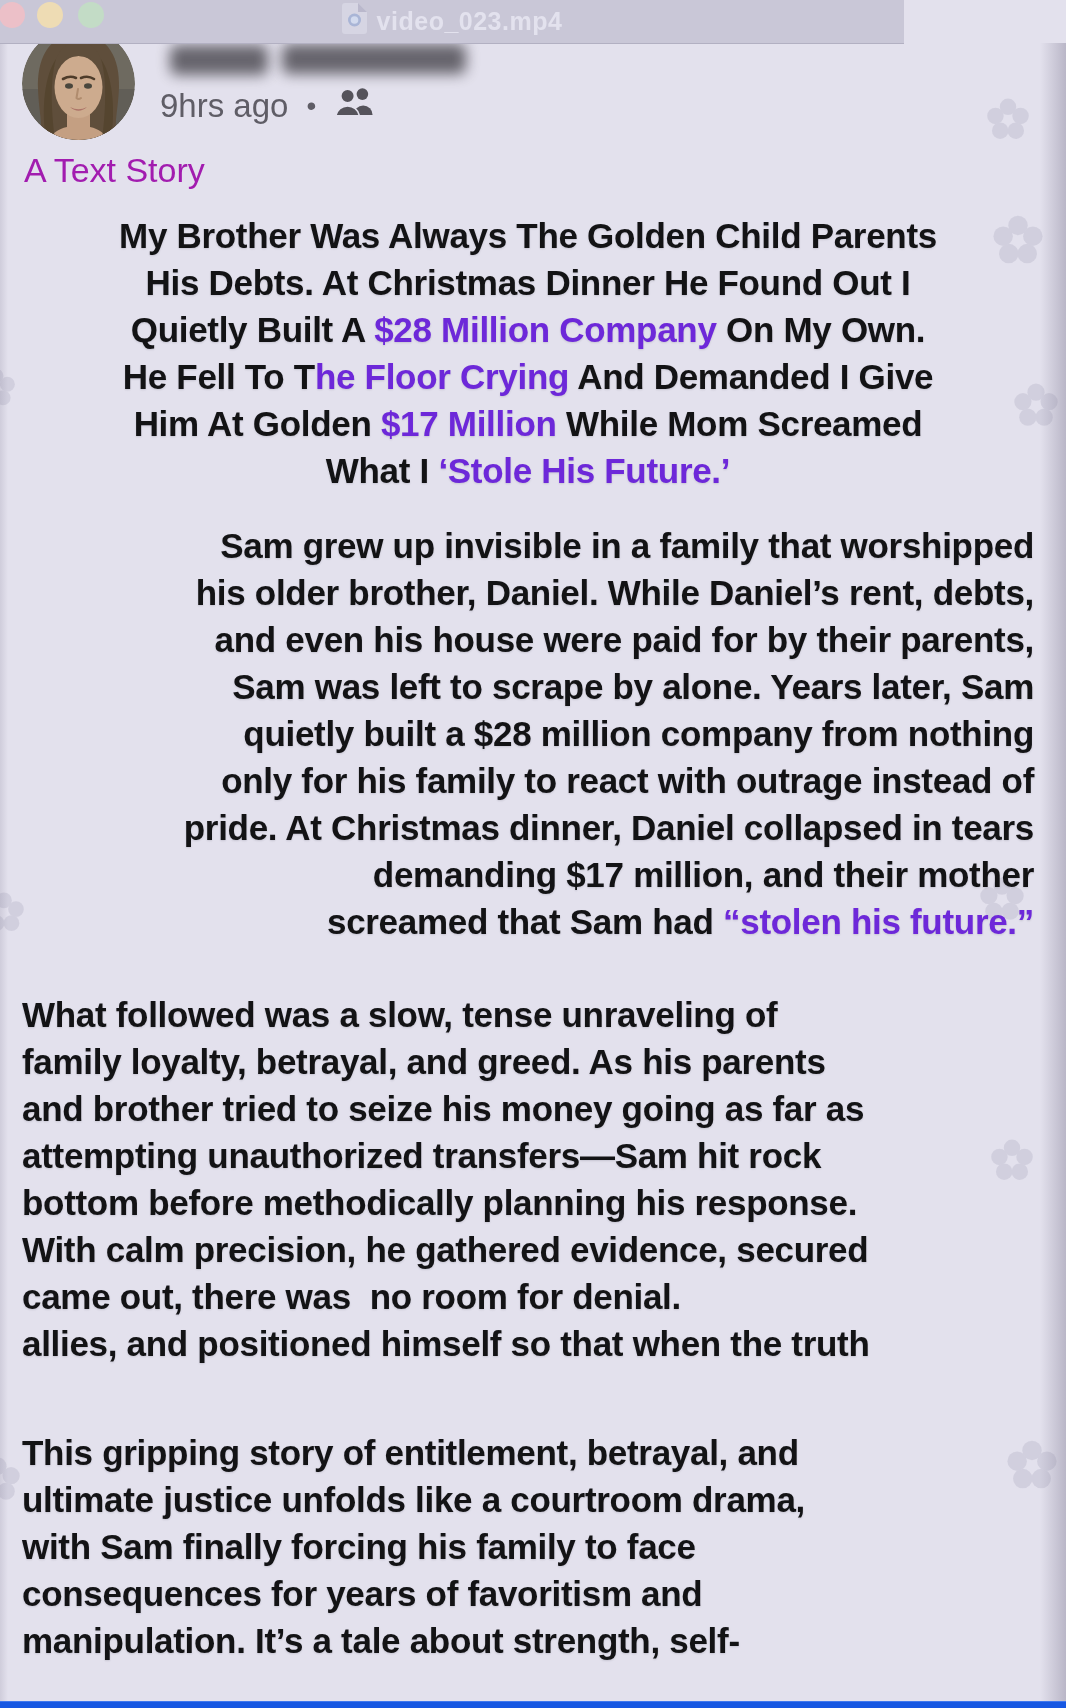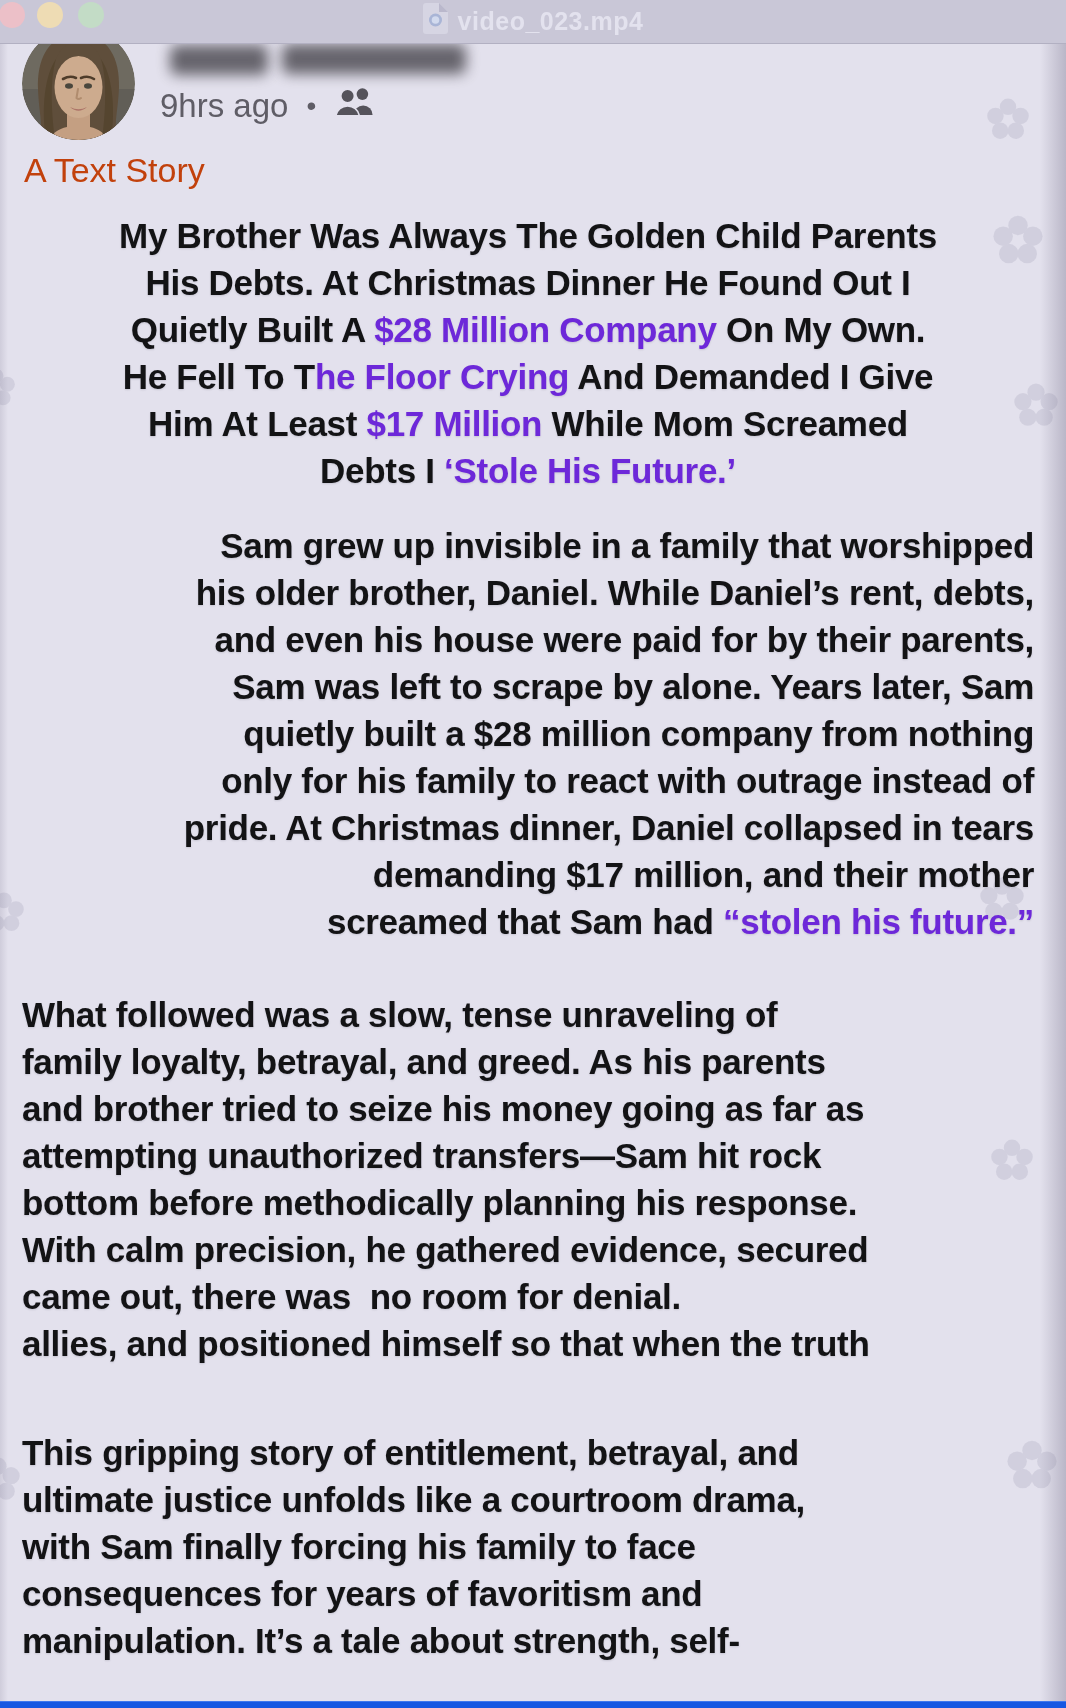--- a/index.html
+++ b/index.html
@@ -3,40 +3,40 @@
 <meta charset="utf-8">
 <style>
   html,body{margin:0;padding:0;}
   body{
     width:1066px;height:1708px;overflow:hidden;position:relative;
     background:#e3e1ed;
     font-family:"Liberation Sans", sans-serif;
   }
   
   .titlebar{
-    position:absolute;top:0;left:0;width:1066px;height:43px;
+    position:absolute;top:0;left:0;width:904px;height:43px;
     background:#c9c7d7;border-bottom:1px solid #b2b0c2;
     display:flex;align-items:center;justify-content:center;z-index:5;
   }
   .light{position:absolute;width:26px;height:26px;border-radius:50%;top:2px;}
   .light.red{left:-1px;background:#ecc0c8;}
   .light.yellow{left:37px;background:#eedcb4;}
   .light.green{left:78px;background:#c3dcc6;}
   .title-wrap{display:flex;align-items:center;gap:10px;
     color:#e3e2ee;font-size:25px;font-weight:bold;letter-spacing:.5px;}
   
   .avatar{position:absolute;left:22px;top:27px;width:113px;height:113px;border-radius:50%;overflow:hidden;}
   .blur-blob{position:absolute;height:30px;background:#47454c;border-radius:7px;
     filter:blur(7px);opacity:.8;}
   .blob1{left:170px;top:45px;width:98px;}
   .blob2{left:282px;top:44px;width:184px;}
   .meta{position:absolute;left:160px;top:86px;display:flex;align-items:center;gap:18px;
     color:#5f5d66;font-size:33px;line-height:40px;}
   .meta .dot{font-size:28px;color:#5f5d66;}
-  .story-label{position:absolute;left:24px;top:150px;color:#c2410c;font-size:34px;line-height:40px;}
+  .story-label{position:absolute;left:24px;top:150px;color:#a21caf;font-size:34px;line-height:40px;}
   
   .story{position:absolute;left:22px;top:212px;width:1012px;
     color:#131315;font-weight:700;font-size:35px;z-index:2;}
   .story .line{white-space:pre;line-height:47px;height:47px;letter-spacing:-0.3px;
     text-shadow:0 1px 2px rgba(40,40,60,0.15);}
   .story .red{color:#6d28d9;}
   .paragraph{margin:0;}
   .paragraph:nth-of-type(1){margin-bottom:28px;text-align:center;}
   .paragraph:nth-of-type(2){margin-bottom:46px;text-align:right;}
   .paragraph:nth-of-type(3){margin-bottom:62px;}
@@ -112,22 +112,22 @@
 </div>
 
 <div class="story-label">A Text Story</div>
 
 <div class="story">
     <div class="paragraph">
       <div class="line"><span>My Brother Was Always The Golden Child Parents</span></div>
       <div class="line"><span>His Debts. At Christmas Dinner He Found Out I</span></div>
       <div class="line"><span>Quietly Built A </span><span class="red">$28 Million Company</span><span> On My Own.</span></div>
       <div class="line"><span>He Fell To T</span><span class="red">he Floor Crying</span><span> And Demanded I Give</span></div>
-      <div class="line"><span>Him At Least </span><span class="red">$17 Million</span><span> While Mom Screamed</span></div>
-      <div class="line"><span>Debts I </span><span class="red">‘Stole His Future.’</span></div>
+      <div class="line"><span>Him At Golden </span><span class="red">$17 Million</span><span> While Mom Screamed</span></div>
+      <div class="line"><span>What I </span><span class="red">‘Stole His Future.’</span></div>
     </div>
     <div class="paragraph">
       <div class="line"><span>Sam grew up invisible in a family that worshipped</span></div>
       <div class="line"><span>his older brother, Daniel. While Daniel’s rent, debts,</span></div>
       <div class="line"><span>and even his house were paid for by their parents,</span></div>
       <div class="line"><span>Sam was left to scrape by alone. Years later, Sam</span></div>
       <div class="line"><span>quietly built a $28 million company from nothing</span></div>
       <div class="line"><span>only for his family to react with outrage instead of</span></div>
       <div class="line"><span>pride. At Christmas dinner, Daniel collapsed in tears</span></div>
       <div class="line"><span>demanding $17 million, and their mother</span></div>

